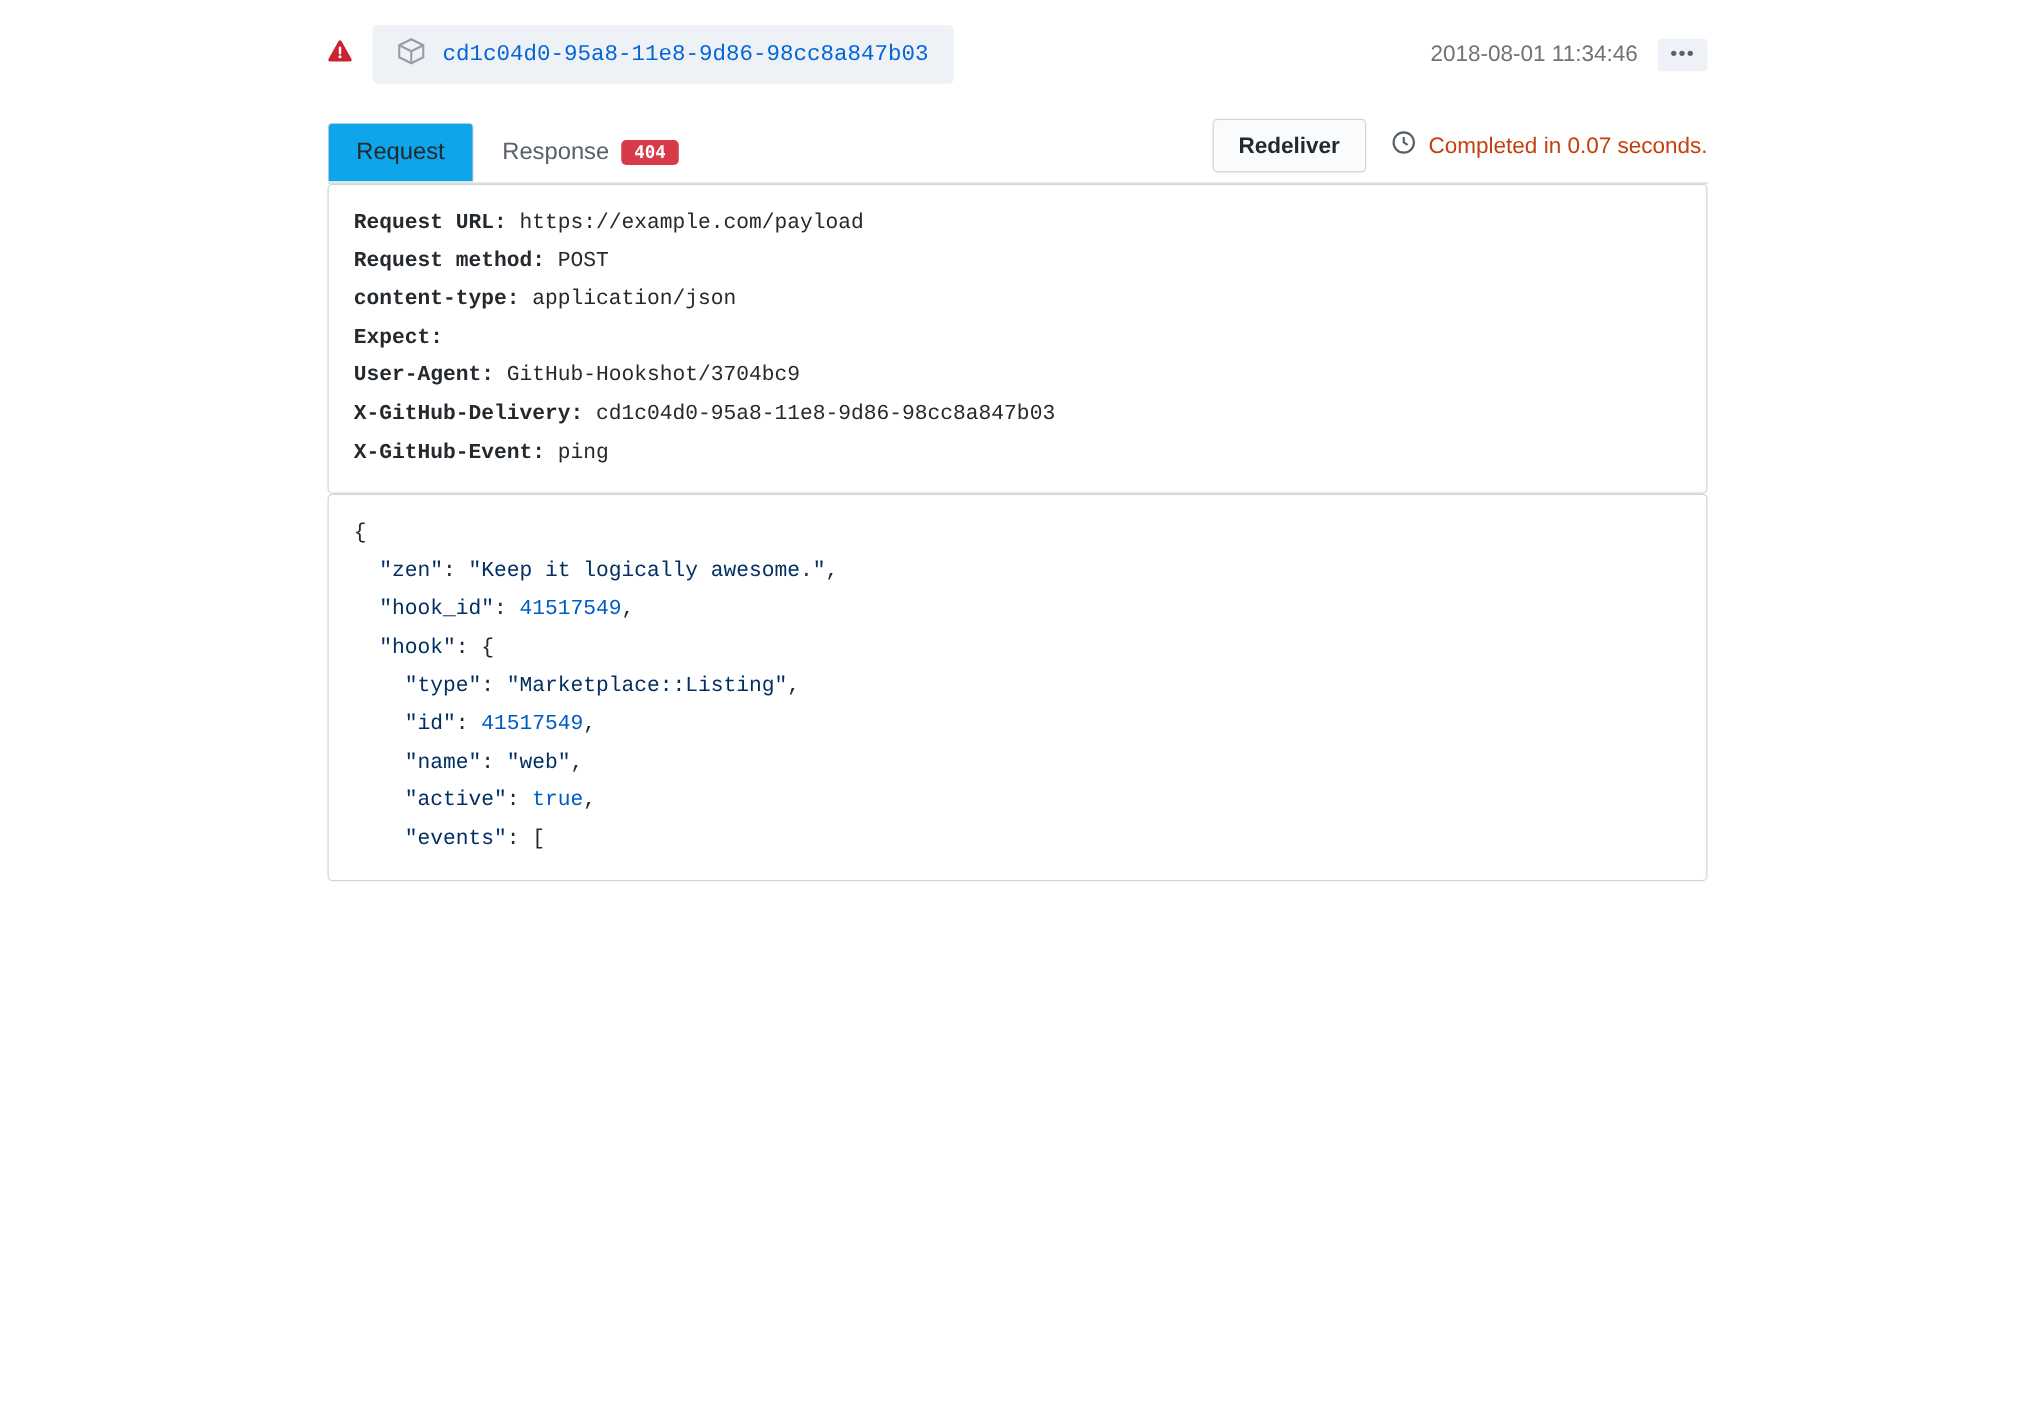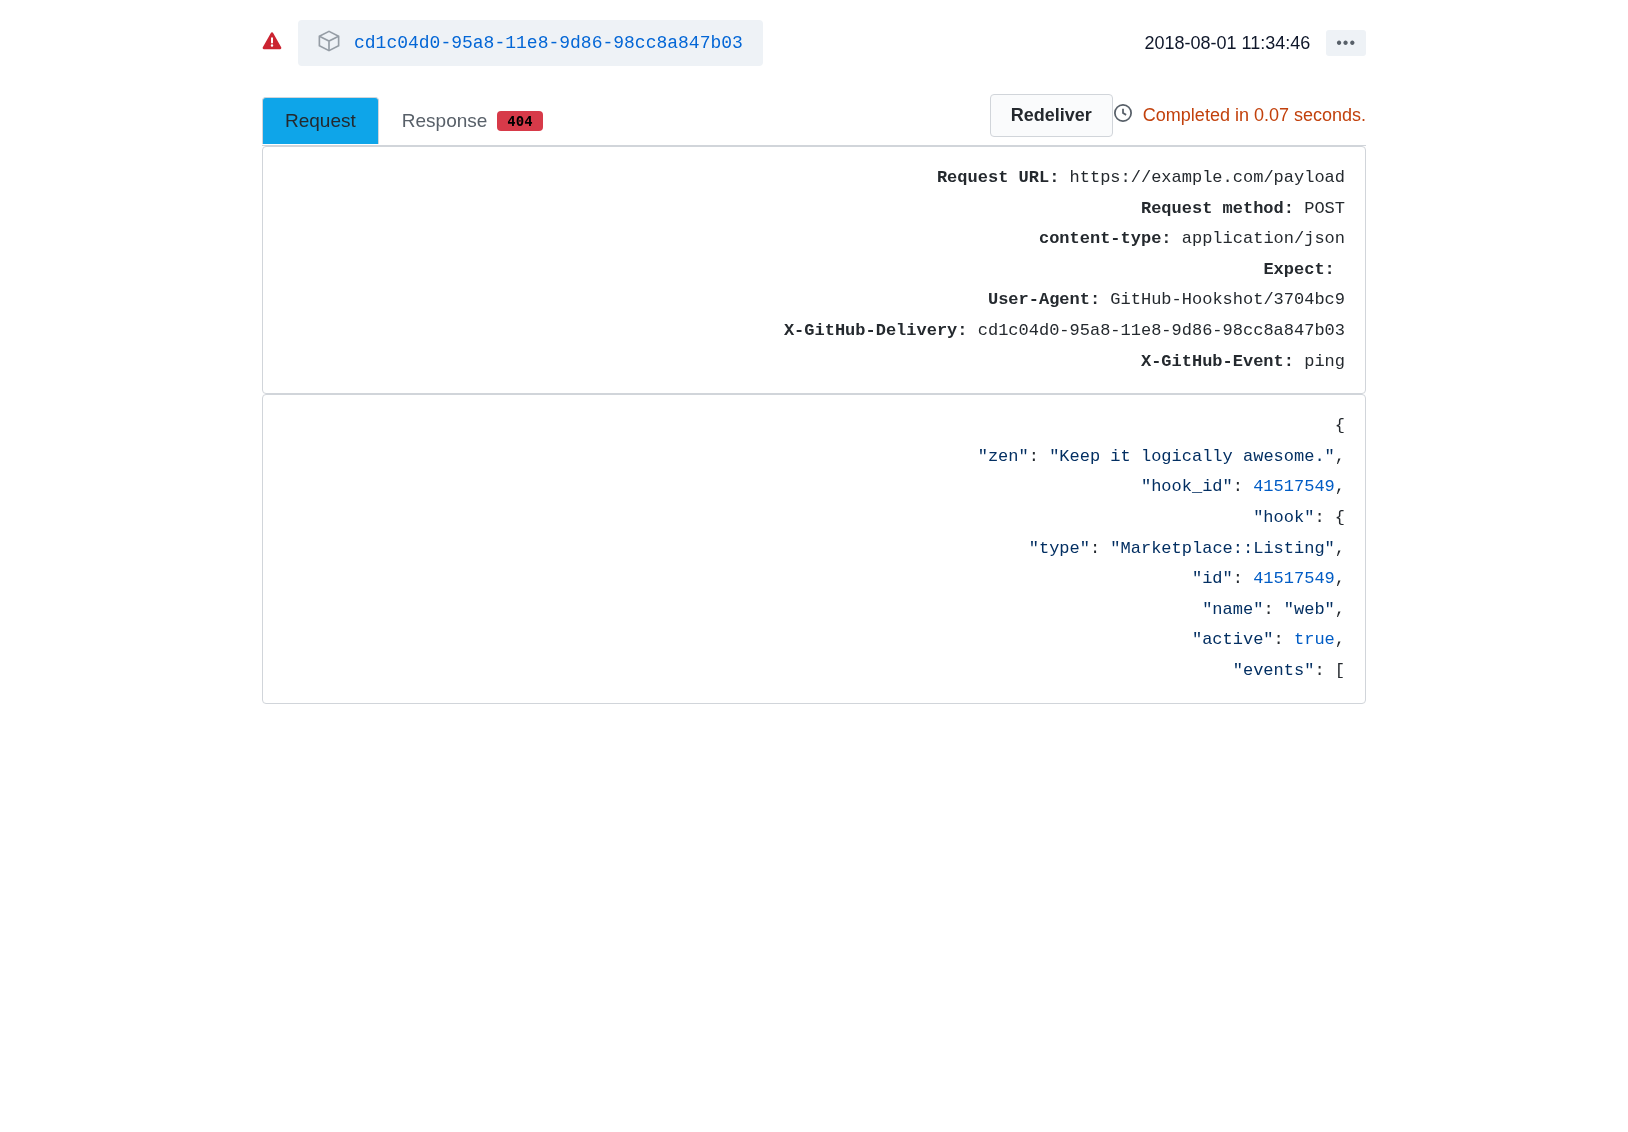--- a/index.html
+++ b/index.html
@@ -37,21 +37,21 @@
       padding: 10px 20px;
       border-radius: 4px;
     }
     .package-icon { color: #959da5; }
     .delivery-id {
       font-family: SFMono-Regular, Consolas, "Liberation Mono", Menlo, monospace;
       color: #0366d6;
       font-size: 18px;
     }
     .spacer { flex: 1; }
-    .timestamp { color: #0f172a; font-size: 18px; }
+    .timestamp { color: #737373; font-size: 18px; }
     .kebab-btn {
       background: #eef2f6;
       border: none;
       padding: 4px 10px;
       border-radius: 3px;
       cursor: pointer;
       color: #586069;
       font-size: 16px;
       letter-spacing: 1px;
     }
@@ -77,31 +77,32 @@
     }
     .tab.active {
       color: #24292e;
       font-weight: 500;
       border-color: #d1d5da;
       border-radius: 4px 4px 0 0;
       background: #0ea5e9;
     }
     .badge {
       background: #d73a49;
-      color: #000000;
+      color: #ffffff;
       font-size: 14px;
       font-weight: 600;
       padding: 2px 10px;
       border-radius: 4px;
       font-family: SFMono-Regular, Consolas, monospace;
     }
     .tabs-right {
       margin-left: auto;
       display: flex;
       align-items: center;
+      gap: 20px;
       padding-bottom: 8px;
     }
     .redeliver-btn {
       background: #fafbfc;
       border: 1px solid #d1d5da;
       border-radius: 4px;
       padding: 10px 20px;
       font-size: 18px;
       font-weight: 600;
       color: #24292e;
@@ -123,21 +124,20 @@
     .codebox {
       border: 1px solid #d1d5da;
       border-radius: 4px;
       padding: 16px 20px;
       font-family: SFMono-Regular, Consolas, "Liberation Mono", Menlo, monospace;
       font-size: 17px;
       line-height: 1.8;
       white-space: pre;
       overflow-x: auto;
       color: #24292e;
-      text-align: right;
     }
     .hdr-k { font-weight: 700; }
     .json-key { color: #032f62; }
     .json-str { color: #032f62; }
     .json-num { color: #005cc5; }
     .json-bool { color: #005cc5; }
     .json-punc { color: #24292e; }
   </style>
 </head>
 <body>

